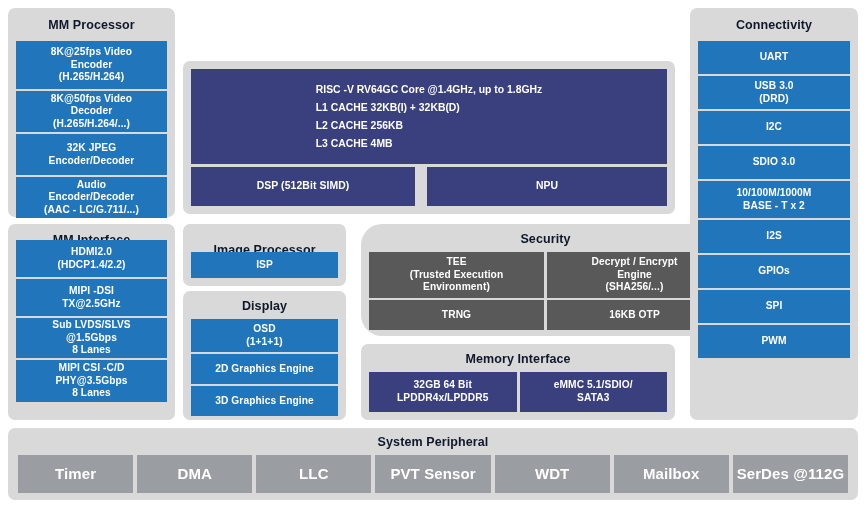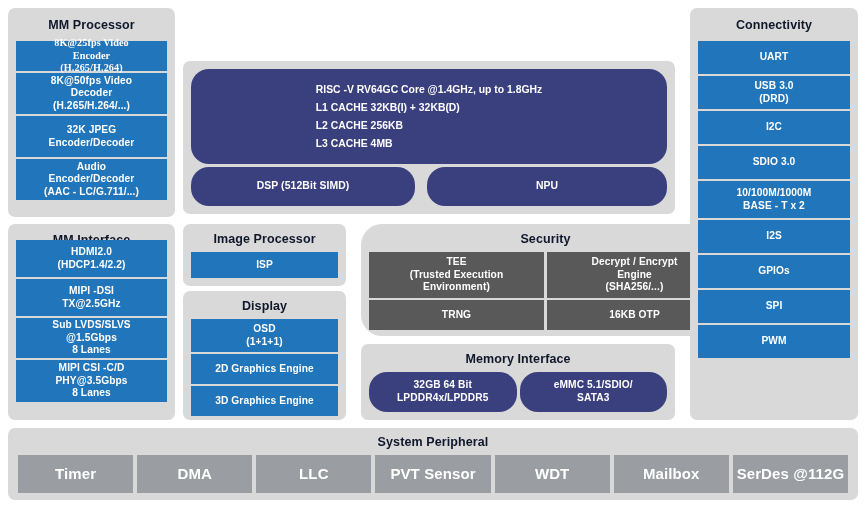--- a/index.html
+++ b/index.html
@@ -47,21 +47,21 @@
     justify-content: center;
     text-align: center;
     color: #ffffff;
     font-weight: bold;
     font-size: 10.2px;
     line-height: 12.6px;
     letter-spacing: .1px;
     padding: 1px 3px;
   }
   .blue   { background: #2175ba; }
-  .navy   { background: #3a3f7d; border-radius: 18px; }
+  .navy   { background: #3a3f7d; }
   .dgray  { background: #595959; }
   .mgray  { background: #9a9da1; }
 
   .stack {
     position: absolute;
     display: flex;
     flex-direction: column;
     gap: 2px;
     left: 8px;
     right: 8px;
@@ -85,36 +85,36 @@
     display: flex; gap: 12px;
   }
   #cpu-lower > .blk { font-size: 10.4px; }
   #dsp-block { flex: 0 0 224px; }
   #npu-block { flex: 1; }
 
   
   #mm-processor { left: 8px; top: 8px; width: 167px; height: 209px; }
   #mm-processor .panel-title { padding-top: 11px; }
   #mm-proc-stack { top: 33px; }
-  #mm-proc-stack .blk:nth-child(1) { height: 30px; font-family: Liberation Serif, serif; }
+  #mm-proc-stack .blk:nth-child(1) { height: 48px; }
   #mm-proc-stack .blk:nth-child(2) { height: 41px; }
   #mm-proc-stack .blk:nth-child(3) { height: 41px; }
   #mm-proc-stack .blk:nth-child(4) { height: 41px; }
 
   #mm-interface { left: 8px; top: 224px; width: 167px; height: 196px; }
   #mm-interface .panel-title { padding-top: 10px; }
   #mm-if-stack { top: 16px; }
   #mm-if-stack .blk:nth-child(1) { height: 37px; }
   #mm-if-stack .blk:nth-child(2) { height: 37px; }
   #mm-if-stack .blk:nth-child(3) { height: 40px; }
   #mm-if-stack .blk:nth-child(4) { height: 42px; }
 
   
   #image-processor { left: 183px; top: 224px; width: 163px; height: 62px; }
-  #image-processor .panel-title { padding-top: 9px; }
+  #image-processor .panel-title { padding-top: 20px; }
   #isp-stack { top: 28px; }
   #isp-stack .blk { height: 26px; }
 
   #display { left: 183px; top: 291px; width: 163px; height: 129px; }
   #display .panel-title { padding-top: 9px; }
   #display-stack { top: 28px; }
   #display-stack .blk:nth-child(1) { height: 33px; }
   #display-stack .blk:nth-child(2) { height: 30px; }
   #display-stack .blk:nth-child(3) { height: 30px; }
 

